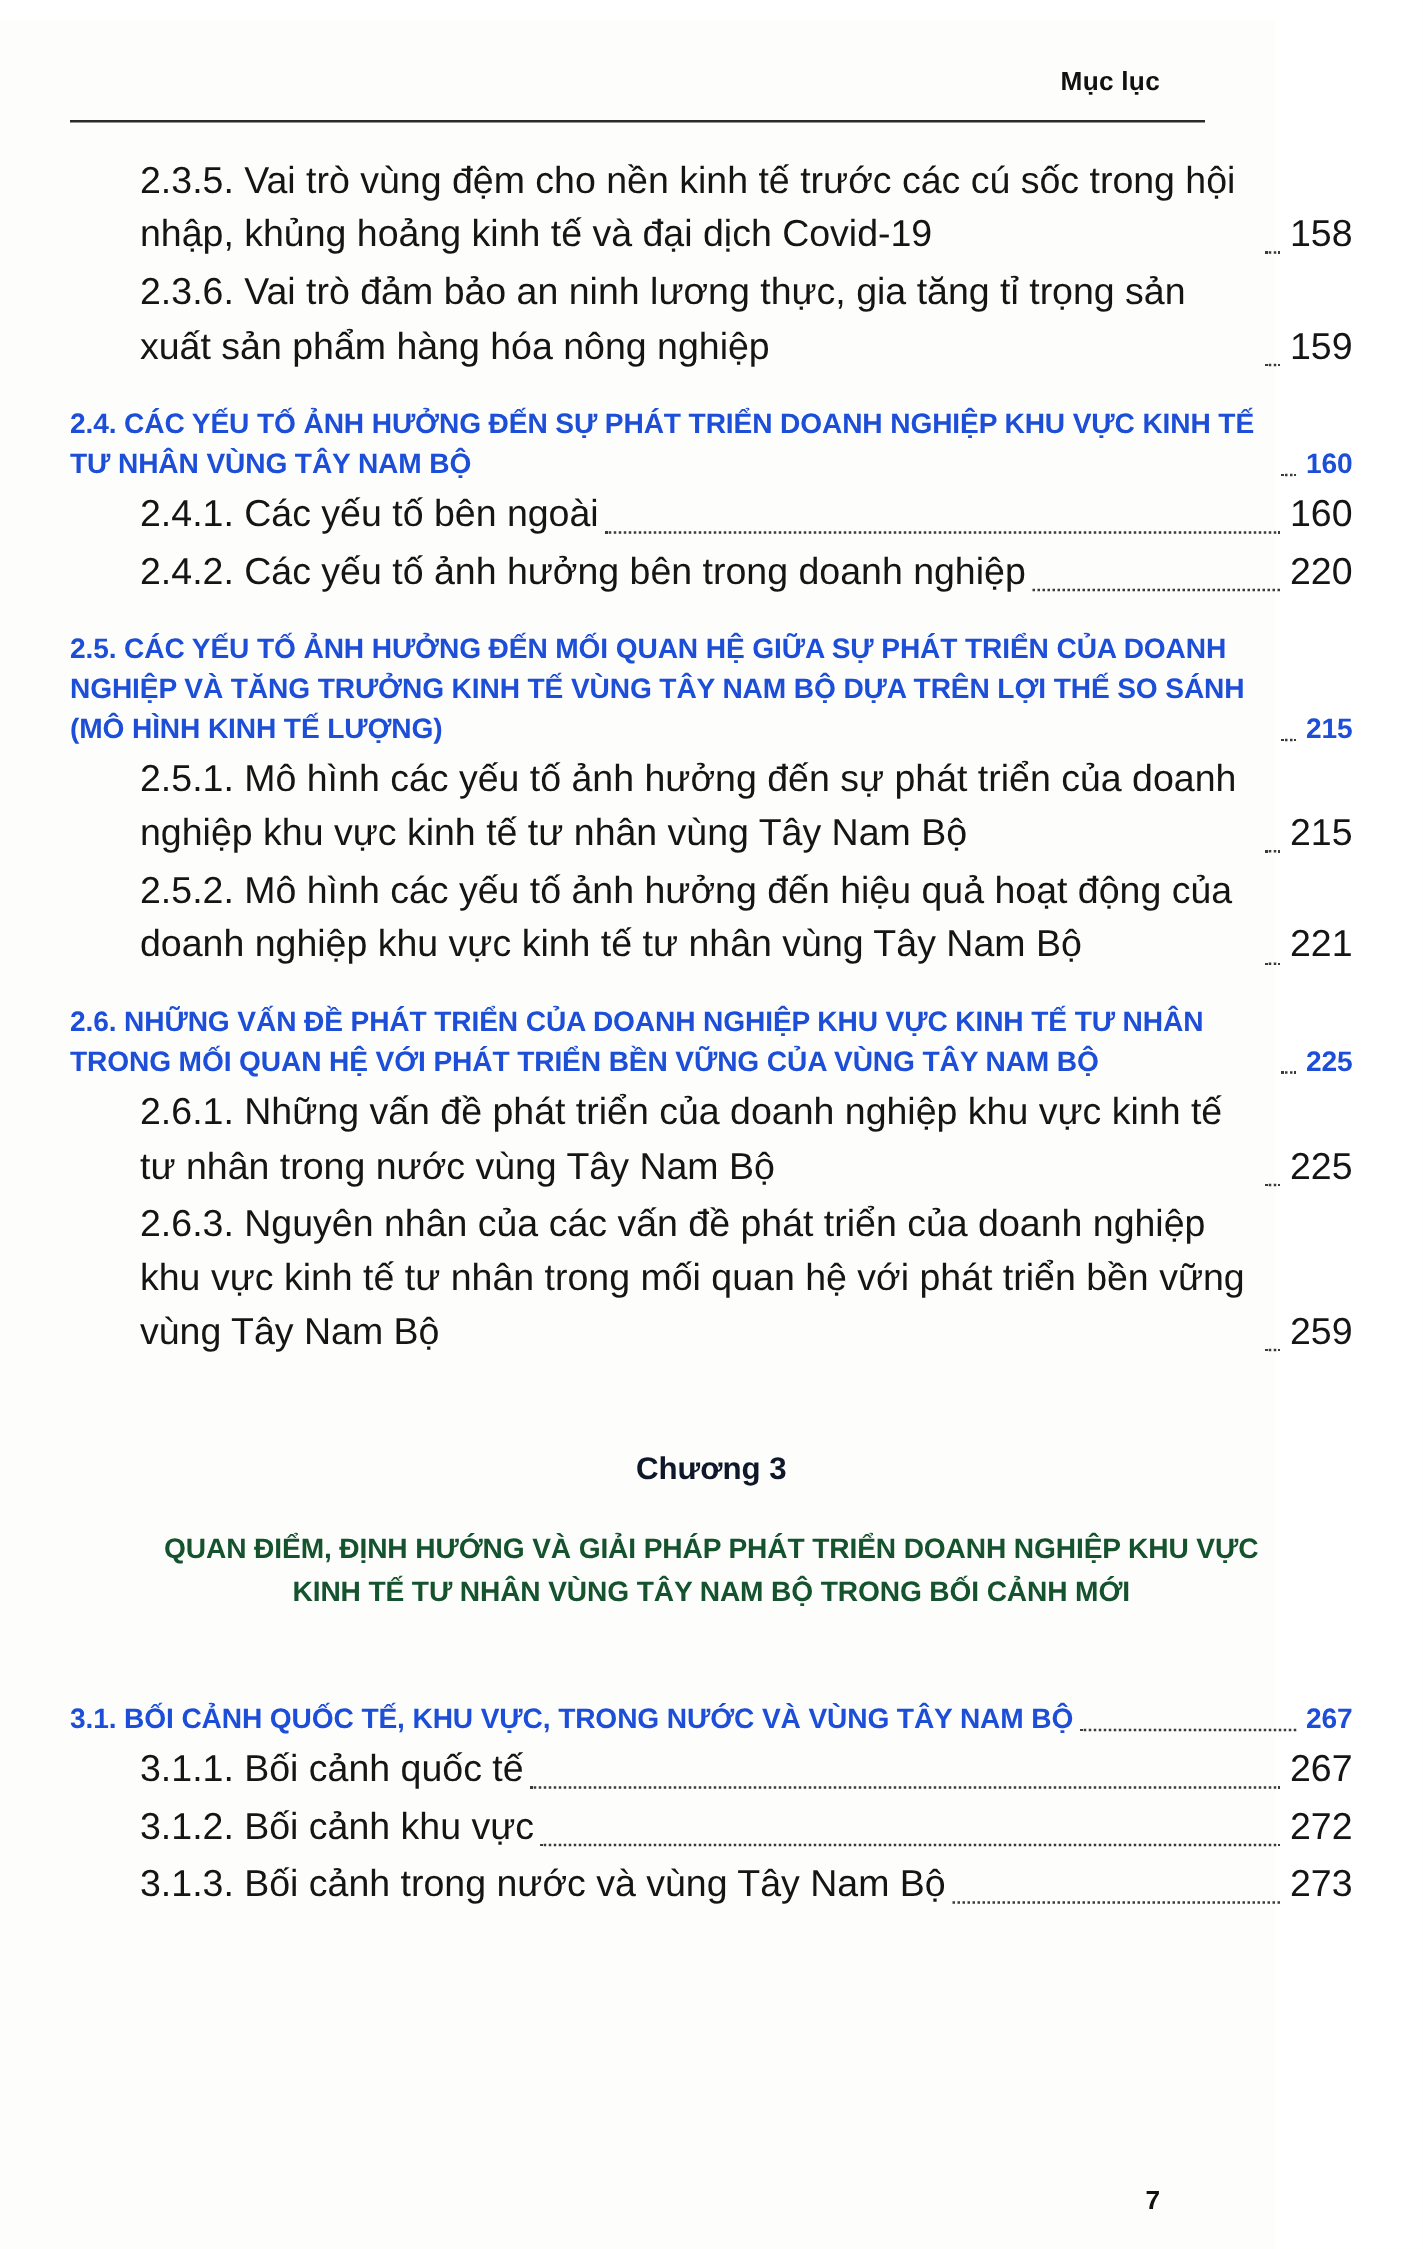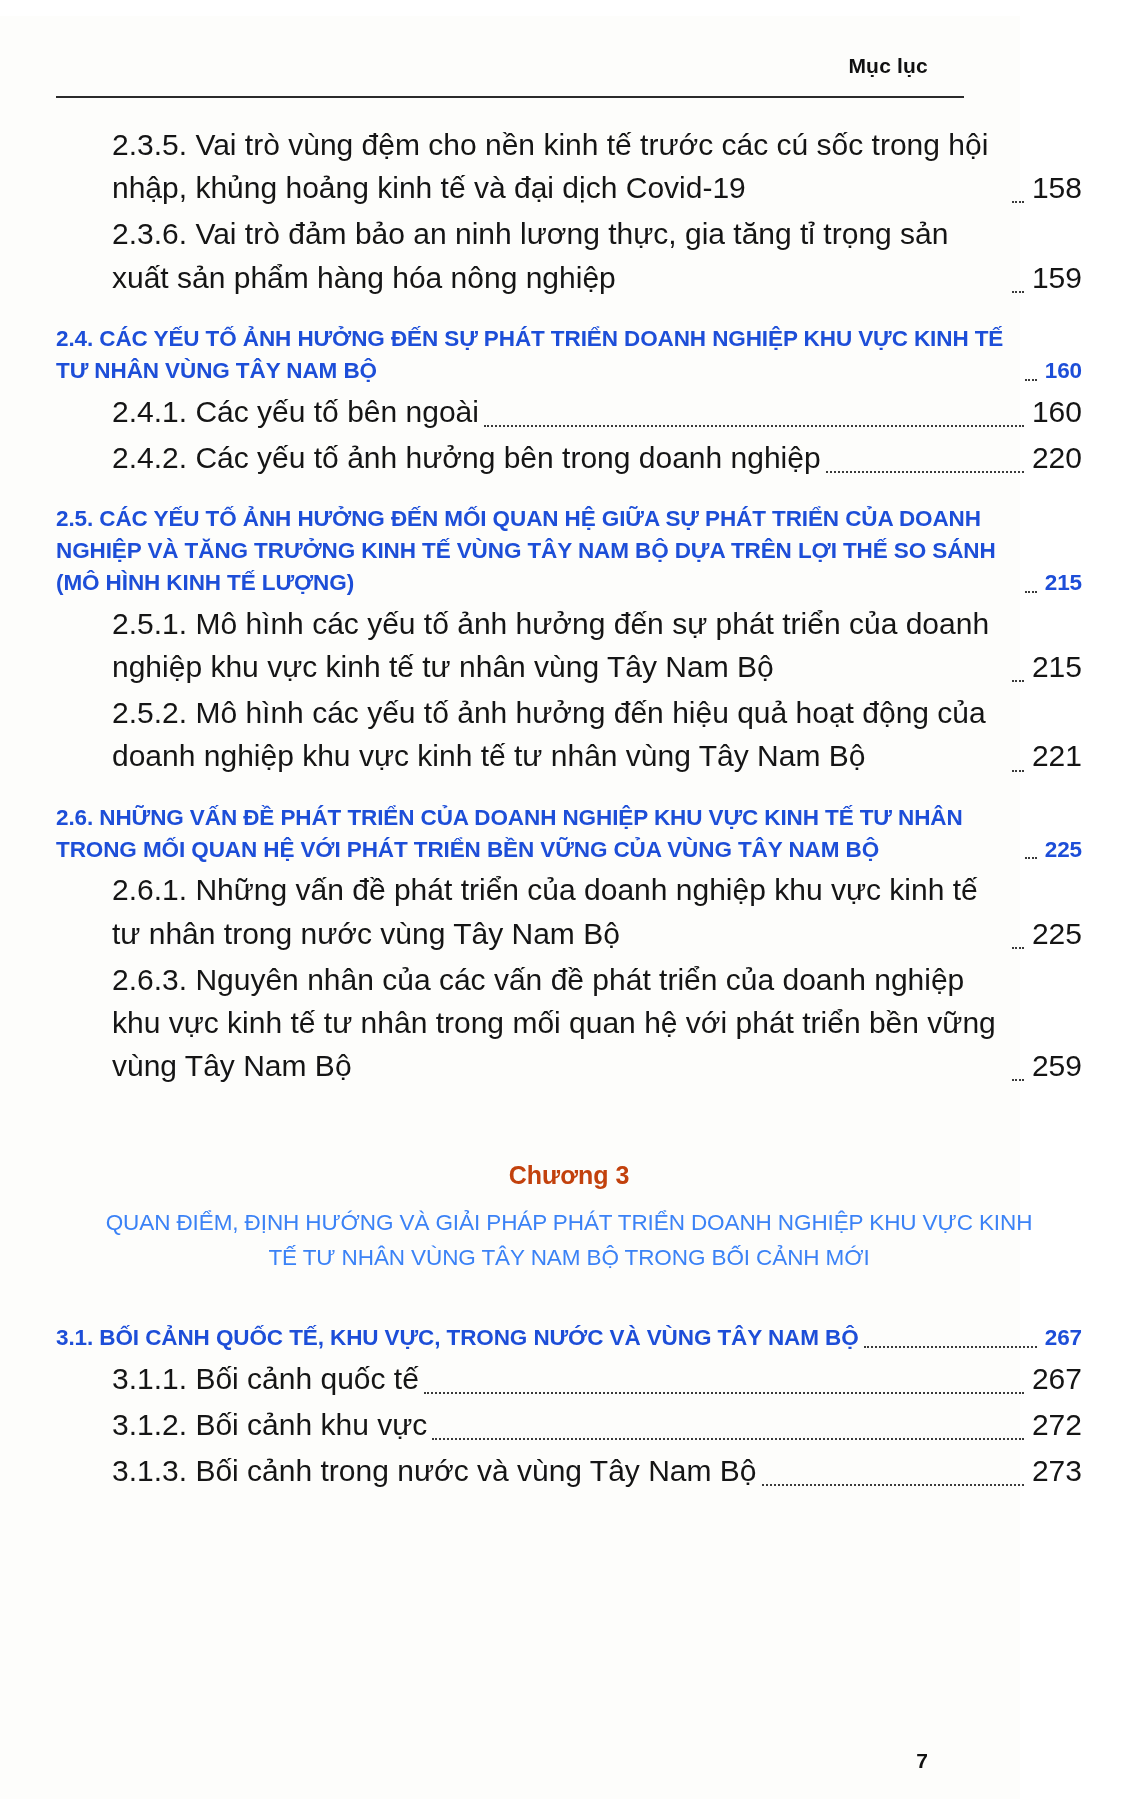--- a/index.html
+++ b/index.html
@@ -91,34 +91,34 @@
   }
 
   
   .chapter {
     margin-top: 74px;
     text-align: center;
   }
   .chapter-num {
     font-size: 25px;
     font-weight: bold;
-    color: #c2410c;
-    margin-bottom: 16px;
+    color: #0f172a;
+    margin-bottom: 32px;
   }
   .chapter-title {
     font-size: 22.5px;
-    font-weight: normal;
+    font-weight: bold;
     text-transform: uppercase;
     line-height: 1.52;
     letter-spacing: -0.1px;
-    color: #3b82f6;
+    color: #14532d;
     padding: 0 48px;
   }
   .after-chapter {
-    margin-top: 47px;
+    margin-top: 68px;
   }
   .footer-page {
     position: absolute;
     bottom: 42px;
     right: 92px;
     font-size: 21px;
     font-weight: bold;
     color: #111;
   }
 </style>

